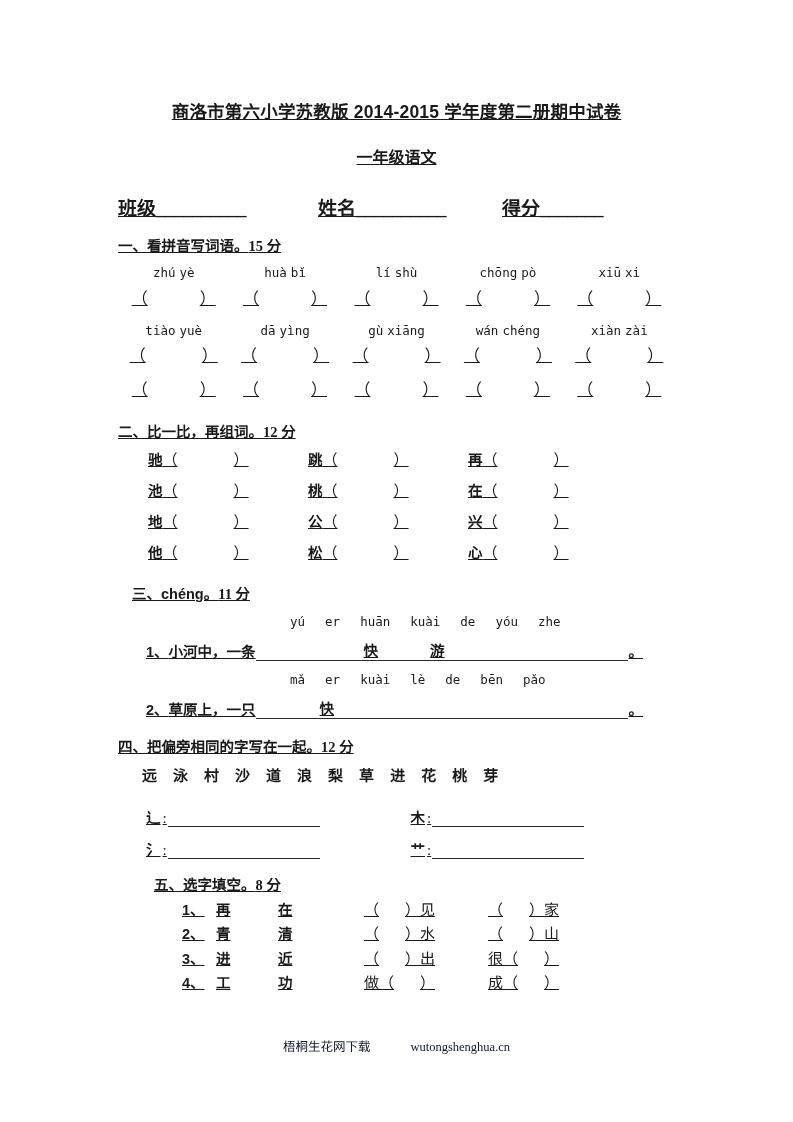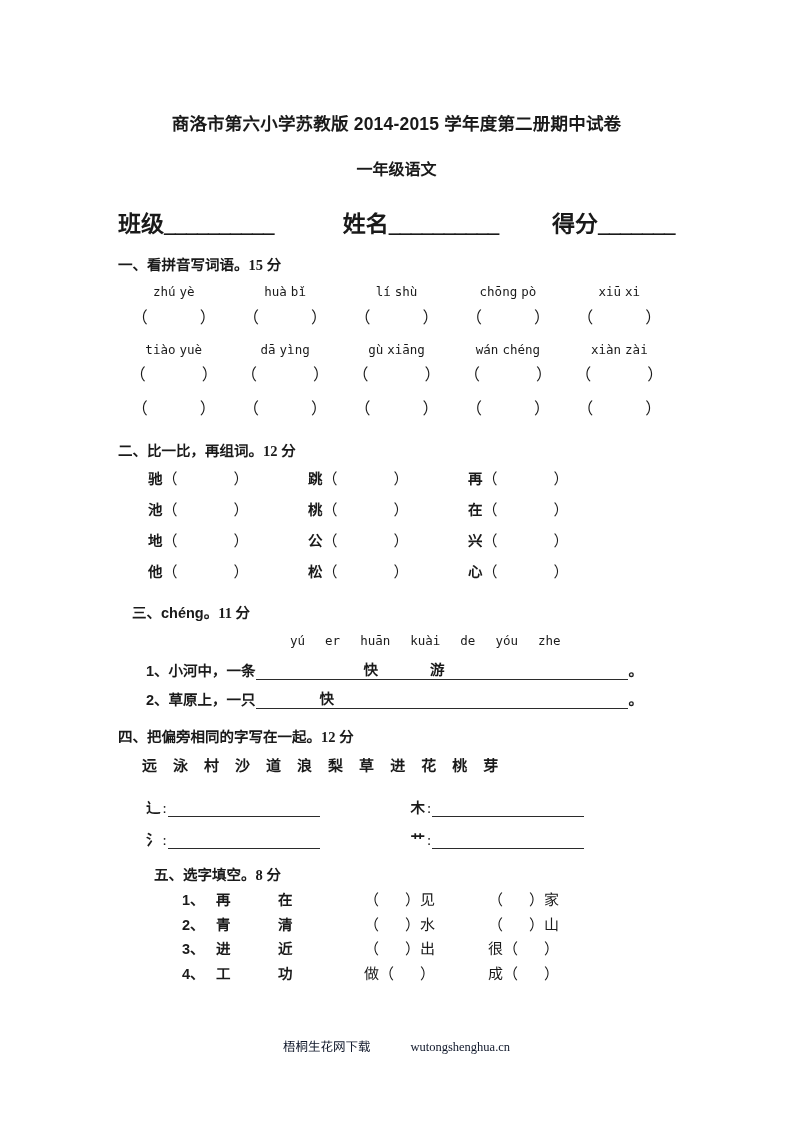--- a/index.html
+++ b/index.html
@@ -17,21 +17,22 @@
     color: #1a1a1a;
     -webkit-font-smoothing: antialiased;
   }
 
   .page {
     position: absolute;
     left: 0; top: 0;
     width: 793px;
     height: 1122px;
     box-sizing: border-box;
-    padding: 12px 118px 0 118px;
+    padding: 0 118px 0 118px;
+    text-decoration: underline;
   }
 
   
   .doc-title {
     margin: 0;
     padding-top: 100px;
     text-align: center;
     font-family: "Liberation Sans", "DejaVu Sans", sans-serif;
     font-weight: bold;
     font-size: 17.5px;
@@ -49,21 +50,21 @@
     line-height: 1.4;
   }
 
   
   .info-line {
     display: flex;
     align-items: center;
     padding-top: 24px;
     font-family: "Liberation Sans", "DejaVu Sans", sans-serif;
     font-weight: bold;
-    font-size: 23px;
+    font-size: 19px;
     white-space: nowrap;
   }
   .info-field { display: inline-block; }
   .info-field .fill {
     letter-spacing: -0.5px;
     font-family: "Liberation Serif", "DejaVu Serif", serif;
     font-weight: bold;
   }
   .info-gap-1 { width: 72px; display: inline-block; }
   .info-gap-2 { width: 56px; display: inline-block; }
@@ -335,20 +336,23 @@
         <span class="s3-lead">小河中，一条</span>
       <span class="s3-blank">
         <span class="seg" style="width:108px"></span>
         <span class="seg">快</span>
         <span class="seg" style="width:52px"></span>
         <span class="seg">游</span>
       </span>
       <span class="s3-period">。</span>
     </div>
 
+    <div class="s3-pinyin">
+      <span class="syl">mǎ</span><span class="syl">er</span><span class="syl">kuài</span><span class="syl">lè</span><span class="syl">de</span><span class="syl">bēn</span><span class="syl">pǎo</span>
+    </div>
     <div class="s3-sentence">
       <span class="s3-lead">2、</span>
         <span class="s3-lead">草原上，一只</span>
       <span class="s3-blank">
         <span class="seg" style="width:64px"></span>
         <span class="seg">快</span>
       </span>
       <span class="s3-period">。</span>
     </div>
   </div>

